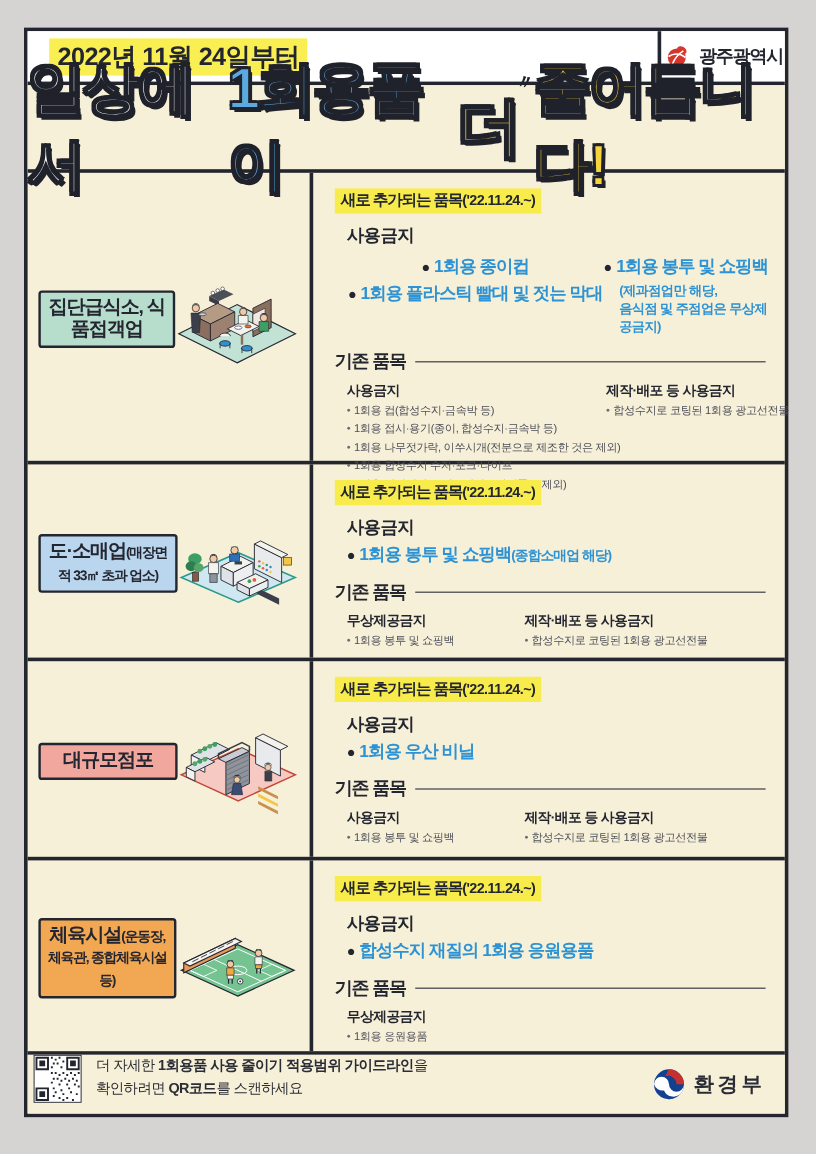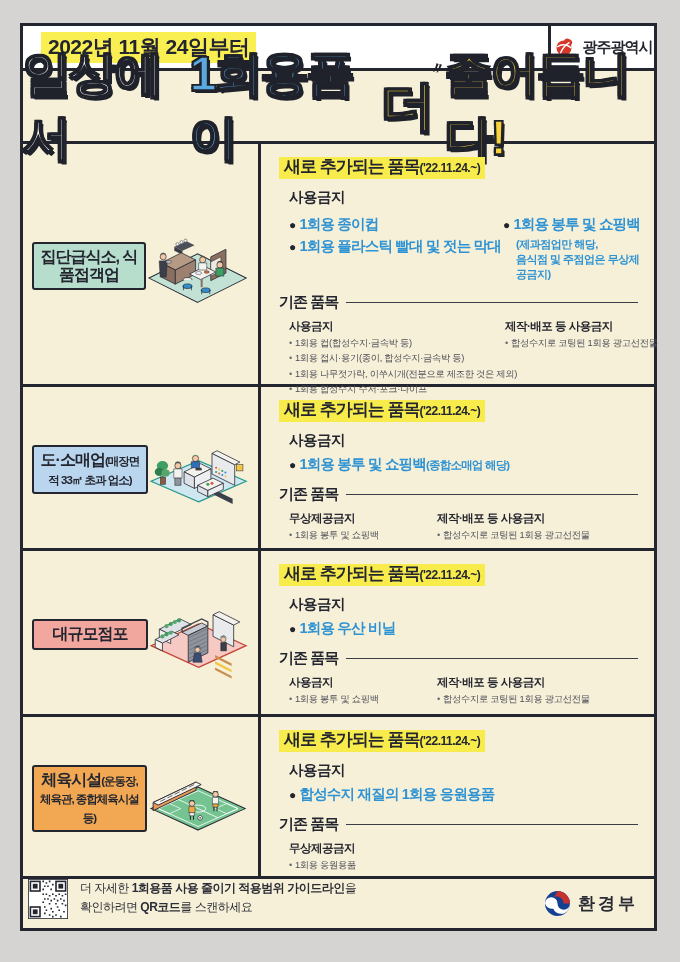--- a/index.html
+++ b/index.html
@@ -35,25 +35,25 @@
   .sec{display:flex;border-bottom:3px solid #23252f;box-sizing:border-box;flex:none;}
   .sec-left{width:238px;border-right:3px solid #23252f;box-sizing:border-box;
     padding:8px 9px 4px;display:flex;flex-direction:row;align-items:center;flex:none;}
   .cat-label{width:100%;box-sizing:border-box;border:2.5px solid #23252f;border-radius:3px;
     text-align:center;font-weight:800;font-size:16px;letter-spacing:-1px;padding:4px 2px;line-height:1.15;}
   .cat-label .cat-note{font-size:11.5px;font-weight:800;}
   .cat-s1{background:#b7ddcd}.cat-s2{background:#b9d6ee}.cat-s3{background:#f2a79e}.cat-s4{background:#f2a852}
   .illus{display:block;margin-top:8px;}
   .sec-right{flex:1;padding:13px 14px 8px 18px;box-sizing:border-box;min-width:0;}
   .new-head{display:inline-block;background:#f8ec4c;padding:1px 5px 2px;line-height:1.1;}
-  .new-head .nh-main{font-size:17px;font-weight:800;letter-spacing:-1px;}
+  .new-head .nh-main{font-size:13px;font-weight:800;letter-spacing:-1px;}
   .new-head .nh-date{font-size:12px;font-weight:800;letter-spacing:-0.5px;text-align:right;}
   .ban-head{margin:9px 0 5px 10px;font-size:14.5px;font-weight:800;letter-spacing:-0.5px;}
   .blue-cols{display:flex;}
-  .blue-col-a{width:214px;flex:none;}
+  .blue-col-a{width:214px;flex:none;text-align:center;}
   .blue-list{margin-left:10px;}
   .blue-item{color:#2e93d4;font-size:14.5px;font-weight:800;letter-spacing:-0.8px;
     margin:3px 0;line-height:1.35;white-space:nowrap;}
   .blue-item .dot{color:#23252f;margin-right:4px;font-size:12px;}
   .blue-note{color:#2e93d4;font-size:11px;font-weight:700;letter-spacing:-0.5px;
     margin-left:13px;line-height:1.35;}
   .blue-note-inline{font-size:11.5px;font-weight:800;}
   .exist-row{display:flex;align-items:center;gap:8px;margin-top:11px;}
   .exist-label{font-size:15px;font-weight:800;letter-spacing:-1px;flex:none;}
   .exist-line{flex:1;border-top:1.5px solid #3b3e49;margin-right:2px;}

